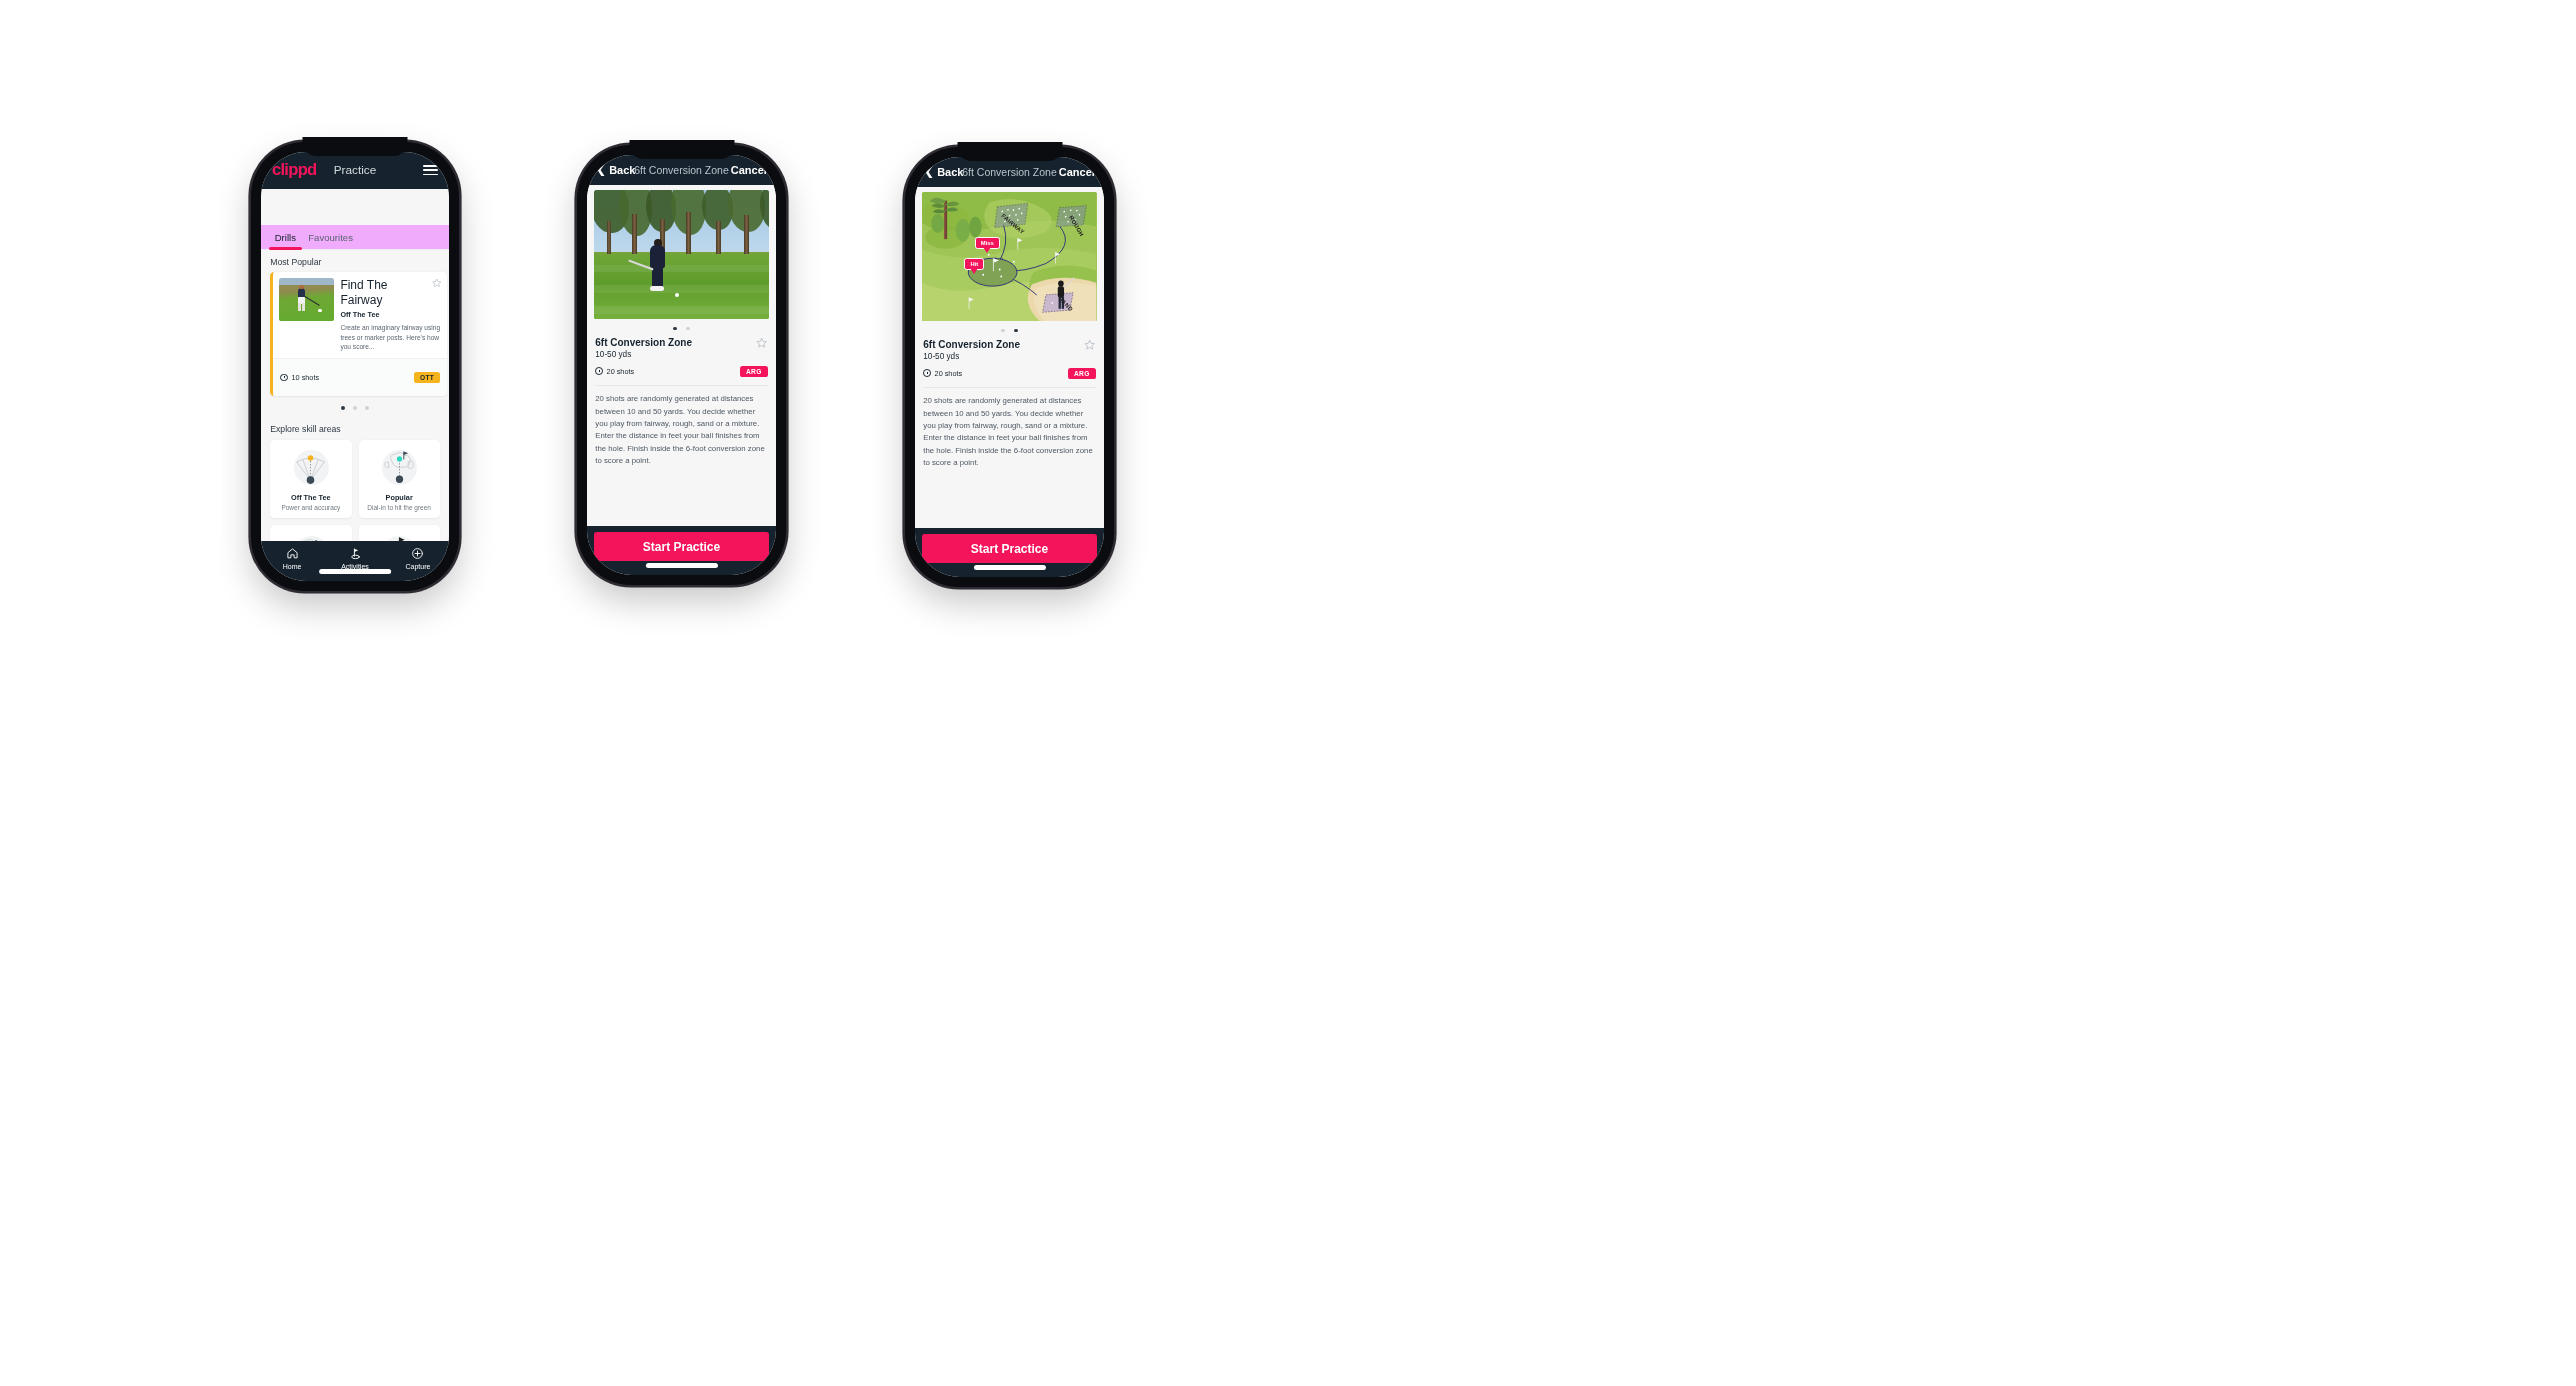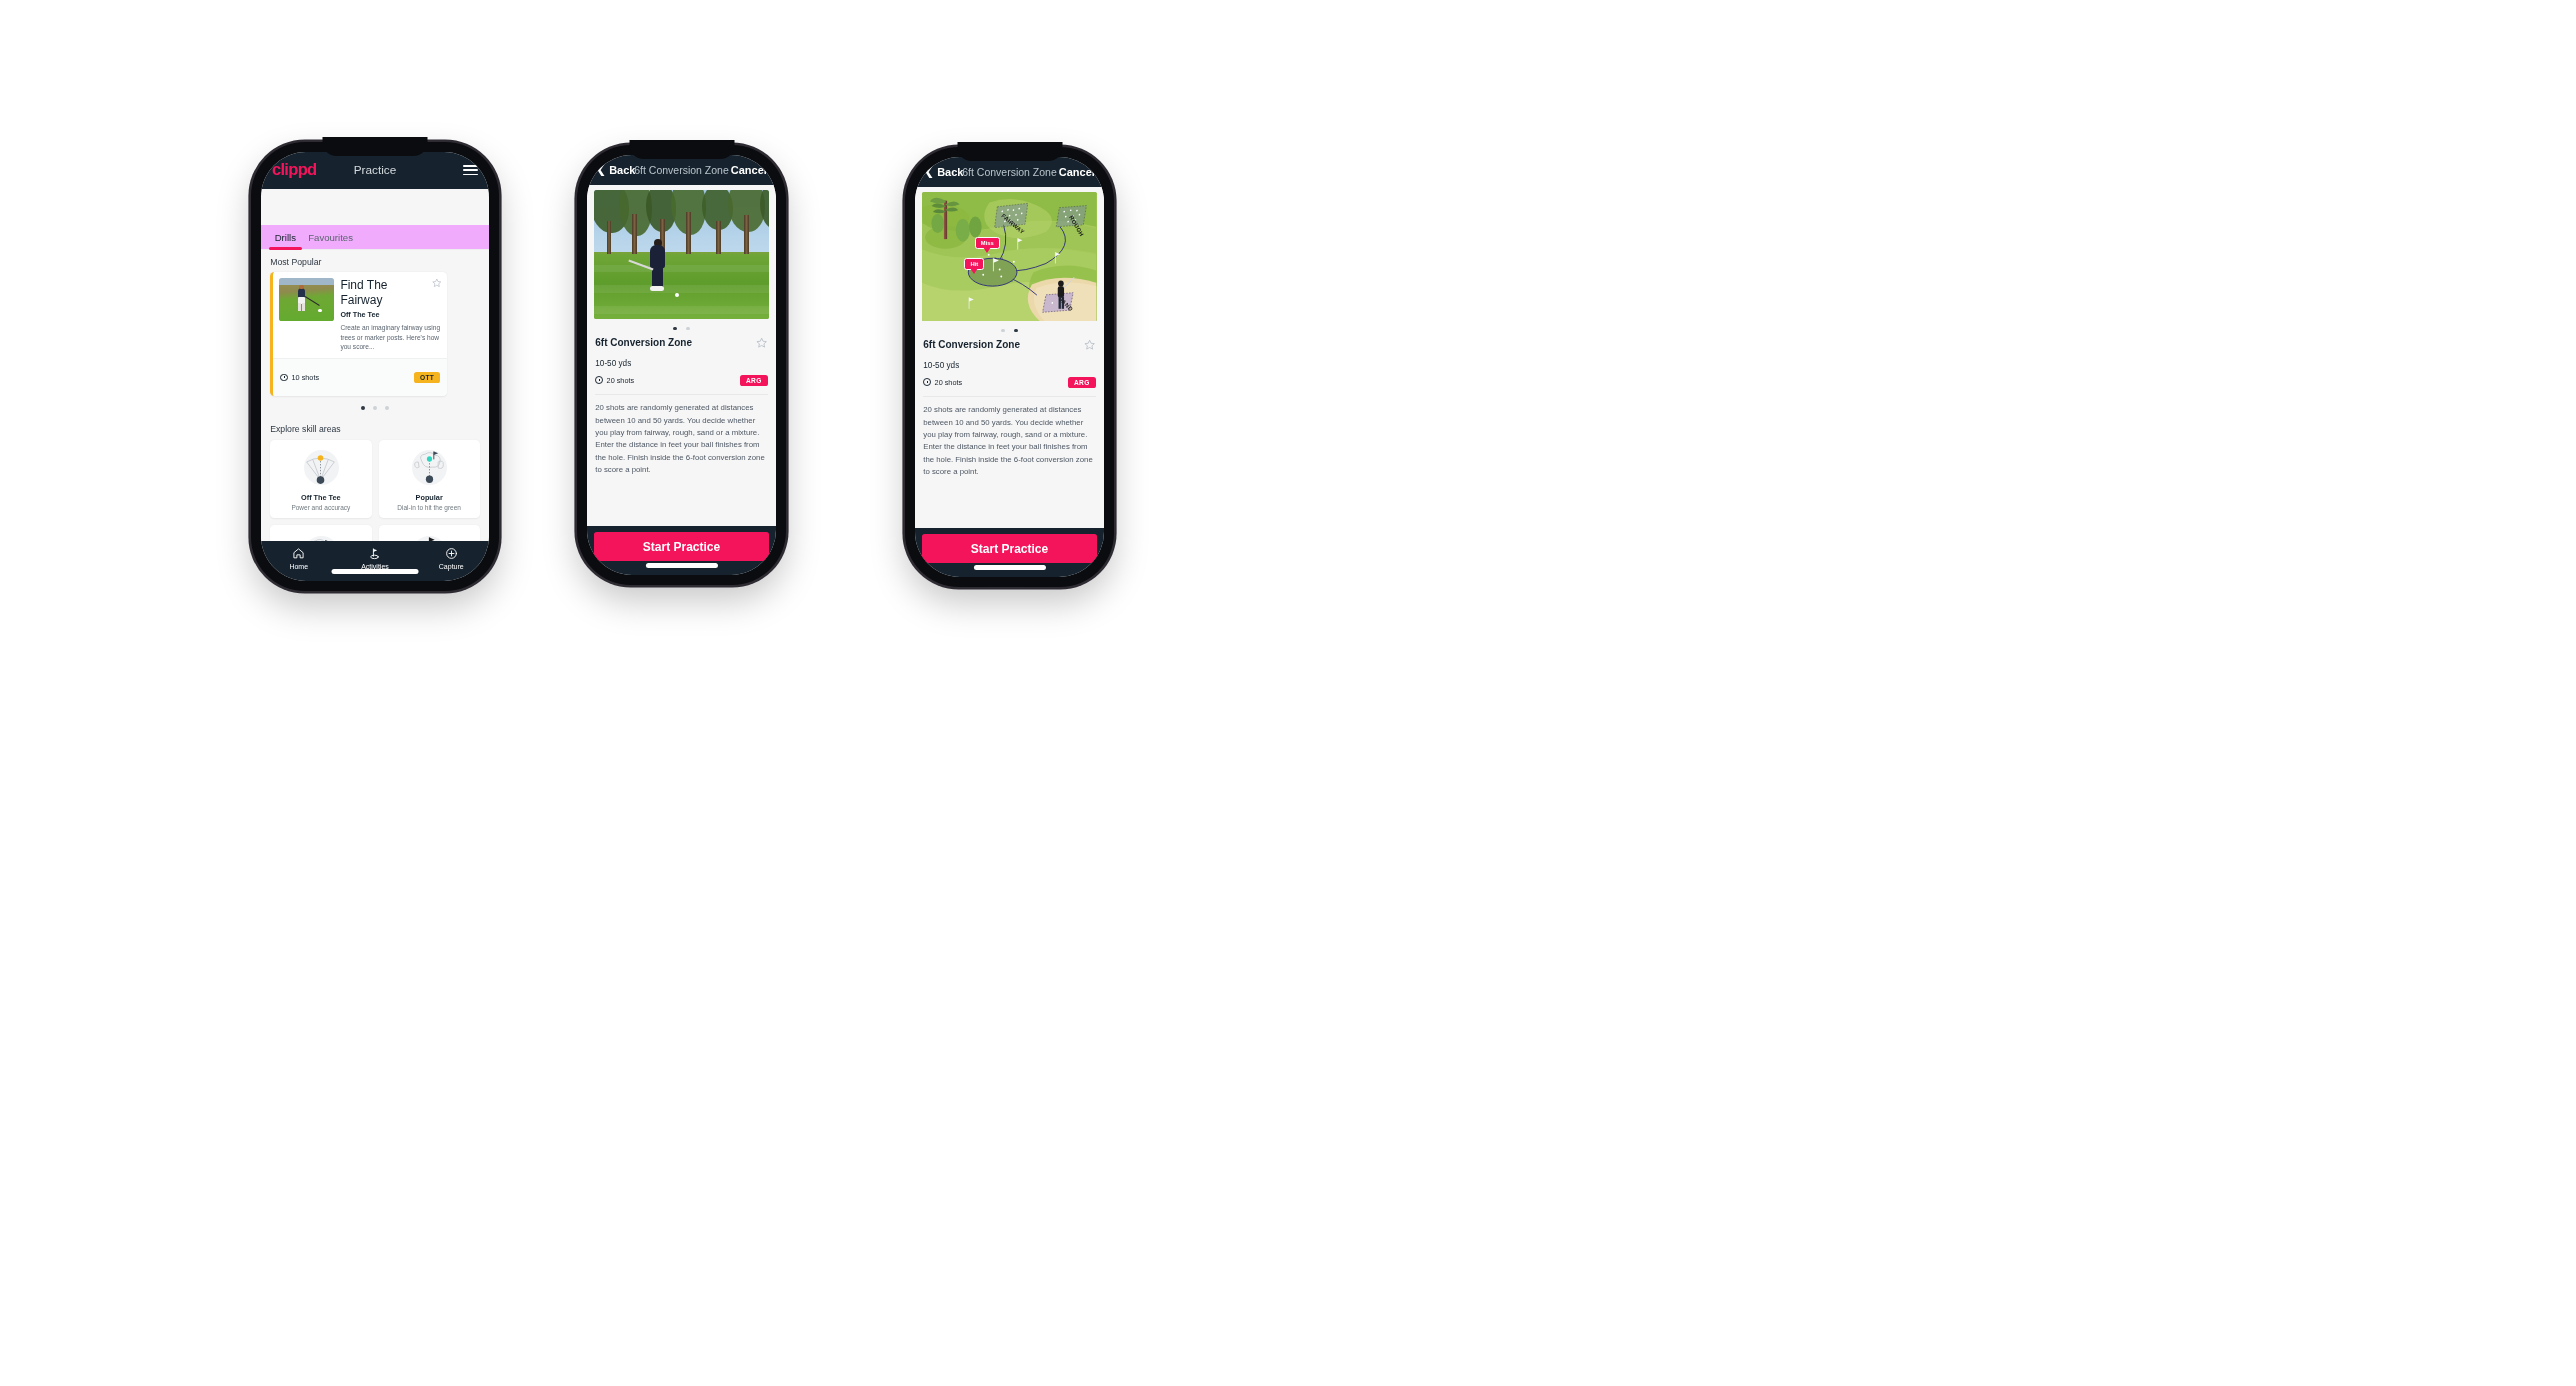--- a/index.html
+++ b/index.html
@@ -40,21 +40,21 @@
   .home-bar {
     position: absolute;
     bottom: 7.8px; left: 50%; transform: translateX(-50%);
     width: 38%; height: 4.4px;
     border-radius: 3.5px;
     background: #ffffff;
     z-index: 45;
   }
 
   
-  #phone-practice { left: 251px; top: 142px; width: 248px; height: 449px; }
+  #phone-practice { left: 251px; top: 142px; width: 208px; height: 449px; }
   #phone-drill-video { left: 577px; top: 145px; width: 209px; height: 440px; }
   #phone-drill-map { left: 905px; top: 147px; width: 209px; height: 440px; }
 
   
   .appbar {
     background: #16232e;
     height: 37px;
     display: flex;
     align-items: center;
     padding: 0 11.3px;
@@ -238,21 +238,21 @@
   }
   .zlabel {
     position: absolute; font-size: 5.8px; font-weight: 700; color: #1c1c1c;
     letter-spacing: 0.3px;
   }
 
   .detail-dots { display: flex; gap: 8.7px; justify-content: center; padding: 7.8px 0 7px; }
 
   .detail-head { display: flex; align-items: flex-start; padding: 0 0.9px; }
   .detail-title { font-size: 10px; font-weight: 700; color: #16232e; }
-  .detail-yds { font-size: 8.2px; color: #16232e; margin-top: 11px; }
+  .detail-yds { font-size: 8.2px; color: #16232e; margin-top: 2px; }
   .detail-shots-row { display: flex; align-items: center; margin-top: 6.1px; padding: 0 0.9px; }
   .hr { height: 0.9px; background: #e6e8ea; margin: 7.8px 0.9px 0; }
   .detail-desc { font-size: 7.8px; color: #4e5864; line-height: 1.58; padding: 7.8px 0.9px 0; }
 
   .cta-wrap { background: #16232e; padding: 6.1px 7.8px 14px; flex: 0 0 auto; }
   .cta {
     display: block; width: 100%; background: #f4145b; color: #fff;
     border: none; border-radius: 2.6px; padding: 7.8px 0;
     font-size: 12px; font-weight: 700; font-family: inherit;
     text-align: center;

